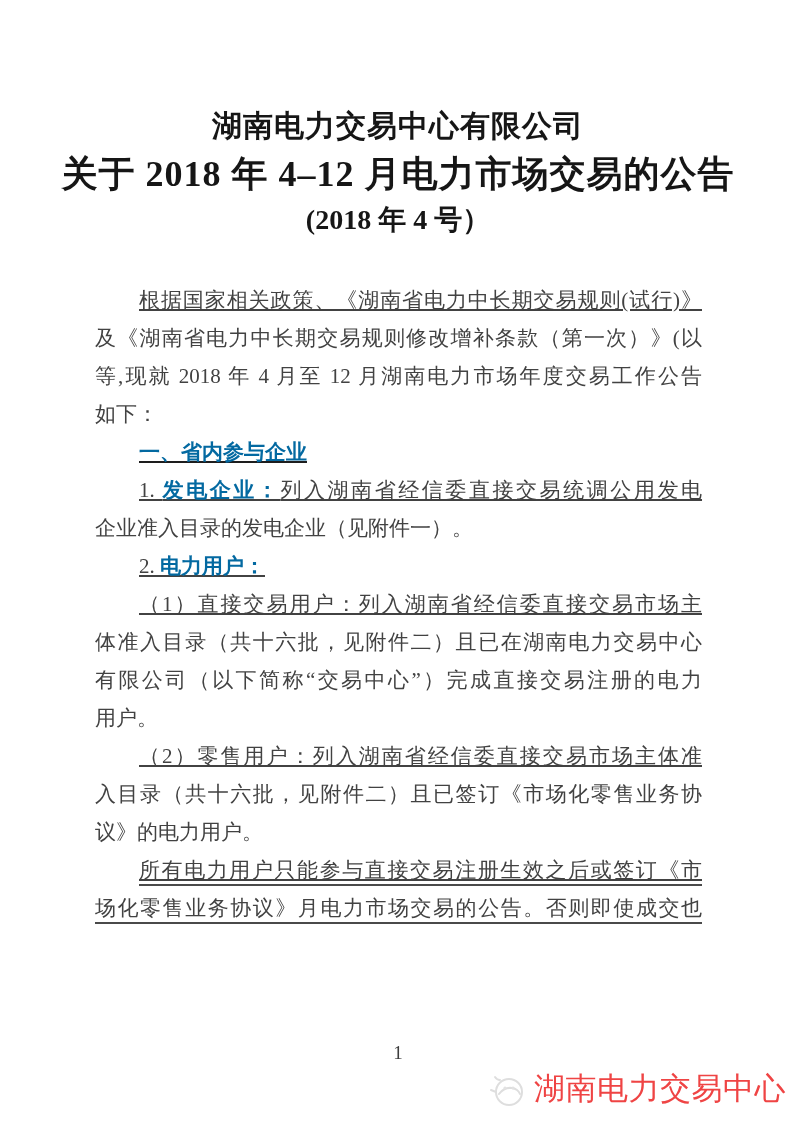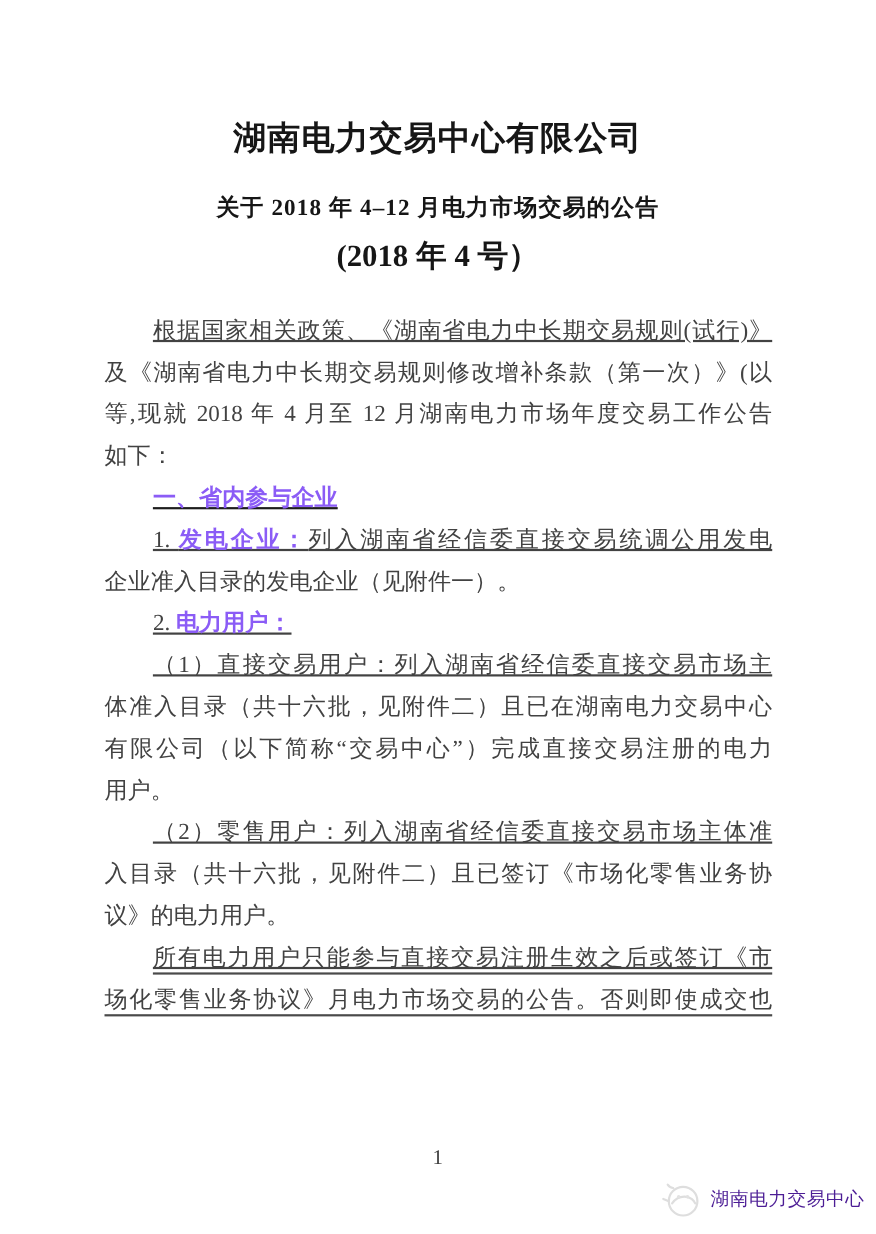--- a/index.html
+++ b/index.html
@@ -19,24 +19,24 @@
     color: #161616;
   }
   .doc-title {
     font-size: 30px;
     font-weight: 700;
     line-height: 44px;
     letter-spacing: 1px;
     white-space: nowrap;
   }
   .doc-subtitle {
-    font-size: 21px;
+    font-size: 36px;
     font-weight: 700;
     line-height: 44px;
-    margin-top: 18px;
+    margin-top: 4px;
     letter-spacing: 1px;
     white-space: nowrap;
   }
   .doc-number {
     font-size: 28px;
     font-weight: 700;
     line-height: 30px;
     margin-top: 9px;
   }
   
@@ -50,21 +50,21 @@
   }
   .para { margin: 0; }
   .line {
     height: 38px;
     line-height: 38px;
     text-align: justify;
     overflow: visible;
   }
   .line.fill { text-align-last: justify; }
   .line.indent { padding-left: 44px; text-decoration: underline; }
-  .b { font-weight: 700; color: #8b5cf6; }
+  .b { font-weight: 700; color: #0369a1; }
   .ul {
     text-decoration: underline;
     text-underline-offset: 7px;
     text-decoration-thickness: 1.5px;
     text-decoration-color: #4a4a4a;
   }
   .para.heading .line { color: #1d1d1d; }
   
   .page-number {
     position: absolute;
@@ -80,23 +80,23 @@
     position: absolute;
     top: 1068px;
     right: 10px;
     display: flex;
     align-items: center;
     gap: 7px;
   }
   .brand-logo { width: 42px; height: 42px; }
   .brand-name {
     font-family: "Liberation Sans", "DejaVu Sans", sans-serif;
-    font-size: 17px;
+    font-size: 31px;
     font-weight: 500;
-    color: #4c1d95;
+    color: #ef4444;
     text-shadow: 1px 1px 0 #ffffff;
     letter-spacing: 0.5px;
     white-space: nowrap;
   }
 </style>
 </head>
 <body>
 
 <div class="page">
 

